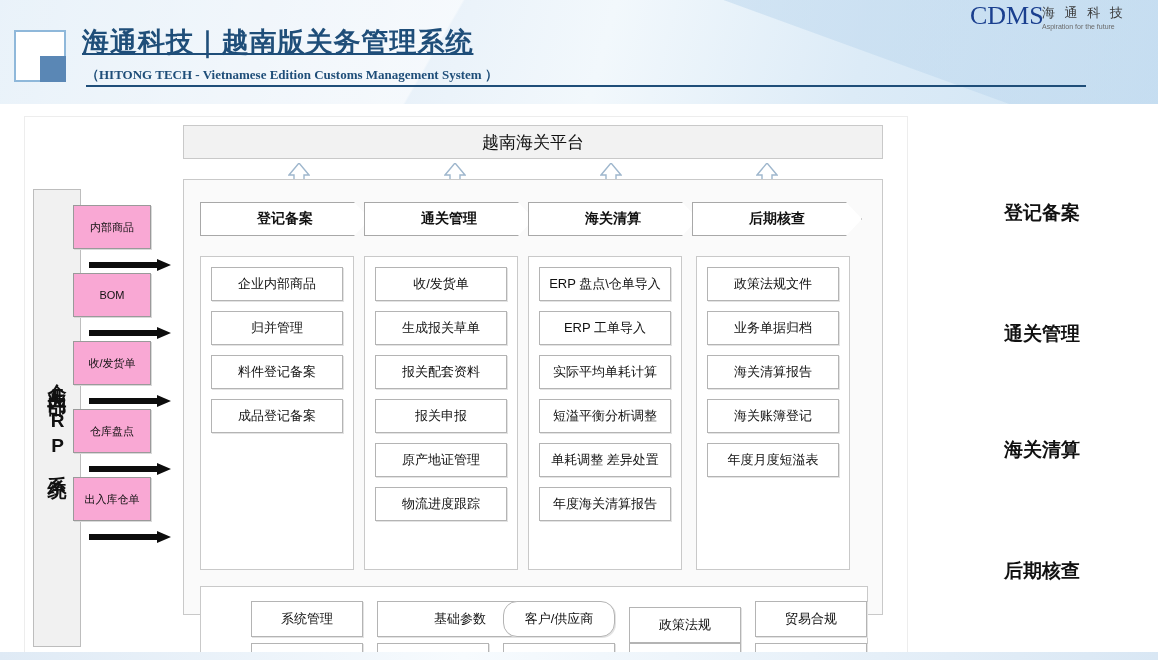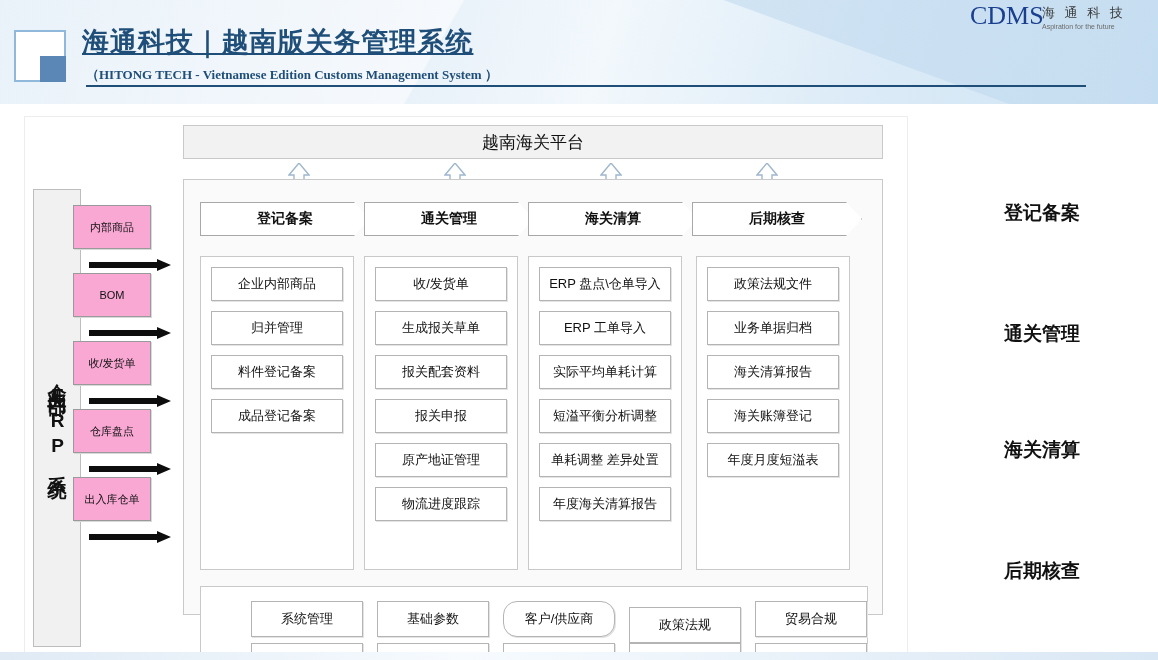--- a/index.html
+++ b/index.html
@@ -294,21 +294,21 @@
     <div class="col c3">
       <div class="cell">政策法规文件</div>
       <div class="cell">业务单据归档</div>
       <div class="cell">海关清算报告</div>
       <div class="cell">海关账簿登记</div>
       <div class="cell">年度月度短溢表</div>
     </div>
 
     <div class="box bottom-panel">
       <div class="bcell" style="left:50px;top:14px;">系统管理</div>
-      <div class="bcell" style="left:176px;top:14px;">基础参数</div>
+      <div class="bcell" style="left:176px;top:14px;padding-left:27px;">基础参数</div>
       <div class="bcell" style="left:302px;top:14px;border-radius:14px;">客户/供应商</div>
       <div class="bcell" style="left:428px;top:20px;">政策法规</div>
       <div class="bcell" style="left:554px;top:14px;">贸易合规</div>
 
       <div class="bcell" style="left:50px;top:56px;">风险预警</div>
       <div class="bcell" style="left:176px;top:56px;">库存管理</div>
       <div class="bcell" style="left:302px;top:56px;">单据穿行</div>
       <div class="bcell" style="left:428px;top:56px;">自定义查询</div>
       <div class="bcell" style="left:554px;top:56px;">自定义打印</div>
     </div>

